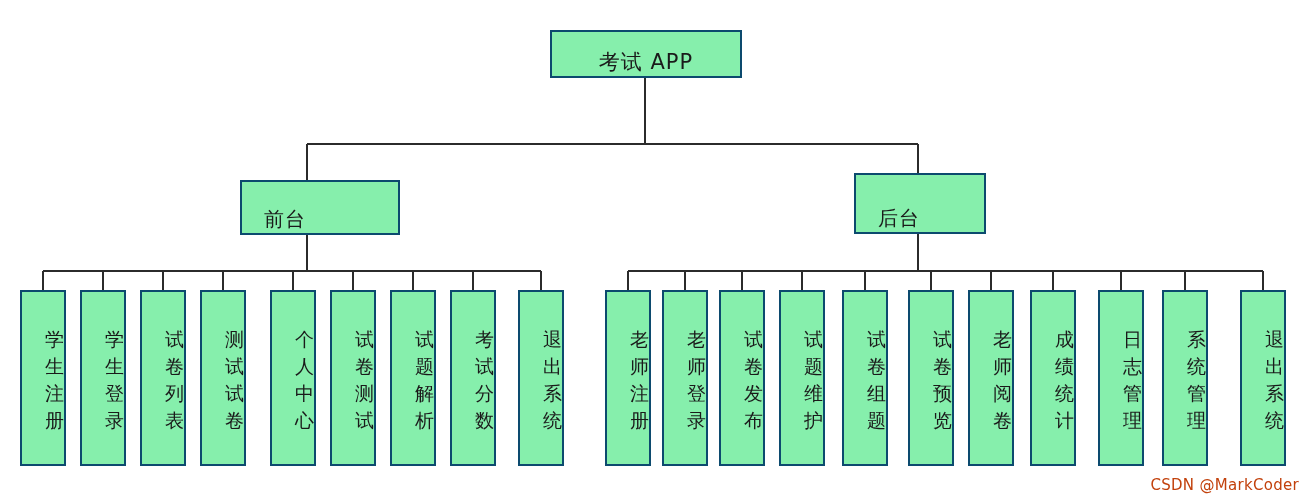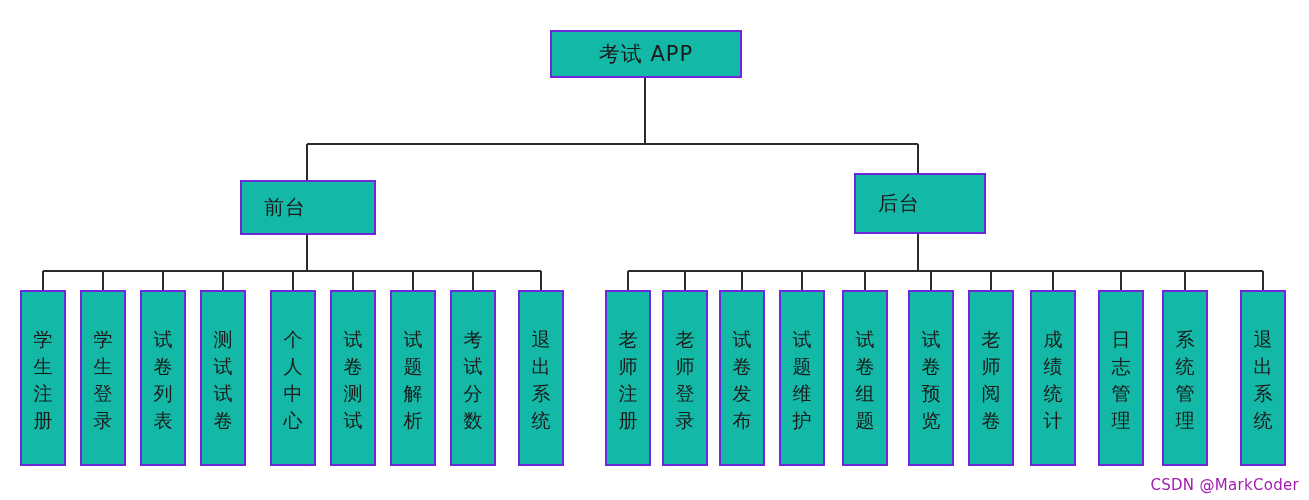--- a/index.html
+++ b/index.html
@@ -19,37 +19,37 @@
   #edges {
     position: absolute;
     left: 0;
     top: 0;
     width: 1309px;
     height: 500px;
   }
   .node {
     position: absolute;
     box-sizing: border-box;
-    border: 2px solid #6d28d9;
-    background: #14b8a6;
+    border: 2px solid #0c4a6e;
+    background: #86efac;
     display: flex;
-    align-items: center;
+    align-items: flex-end;
     color: #1a1a1a;
   }
   .node.root {
     left: 550px;
     top: 30px;
     width: 192px;
     height: 48px;
     justify-content: center;
     font-size: 21px;
     letter-spacing: 1px;
   }
   .node.branch {
-    width: 136px;
+    width: 160px;
     height: 55px;
     justify-content: flex-start;
     padding-left: 22px;
     font-size: 20px;
     letter-spacing: 1px;
   }
   .node.branch.front { left: 240px; top: 180px; }
   .node.branch.back  { left: 854px; top: 173px; width: 132px; height: 61px; }
   .node.leaf {
     top: 290px;
@@ -63,21 +63,21 @@
   }
   .leaf-char {
     display: block;
     text-align: center;
   }
   .watermark {
     position: absolute;
     right: 10px;
     bottom: 6px;
     font-size: 15px;
-    color: #a21caf;
+    color: #c2410c;
     letter-spacing: 0.3px;
     font-family: "DejaVu Sans", "Liberation Sans", sans-serif;
     margin-left: 34px;
   }
 </style>
 </head>
 <body>
 
 <div id="canvas">
 

